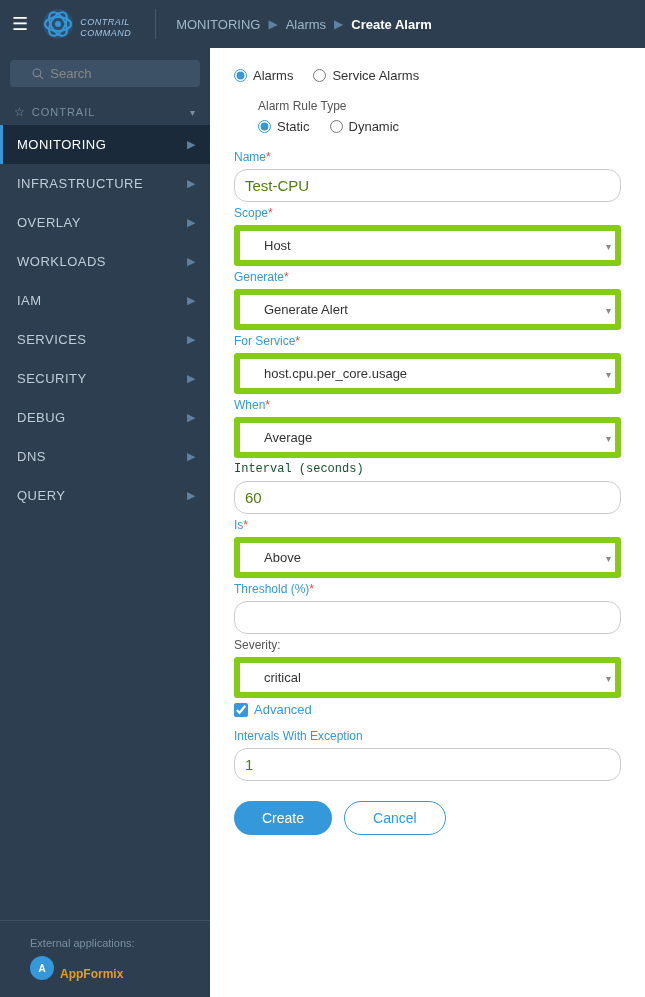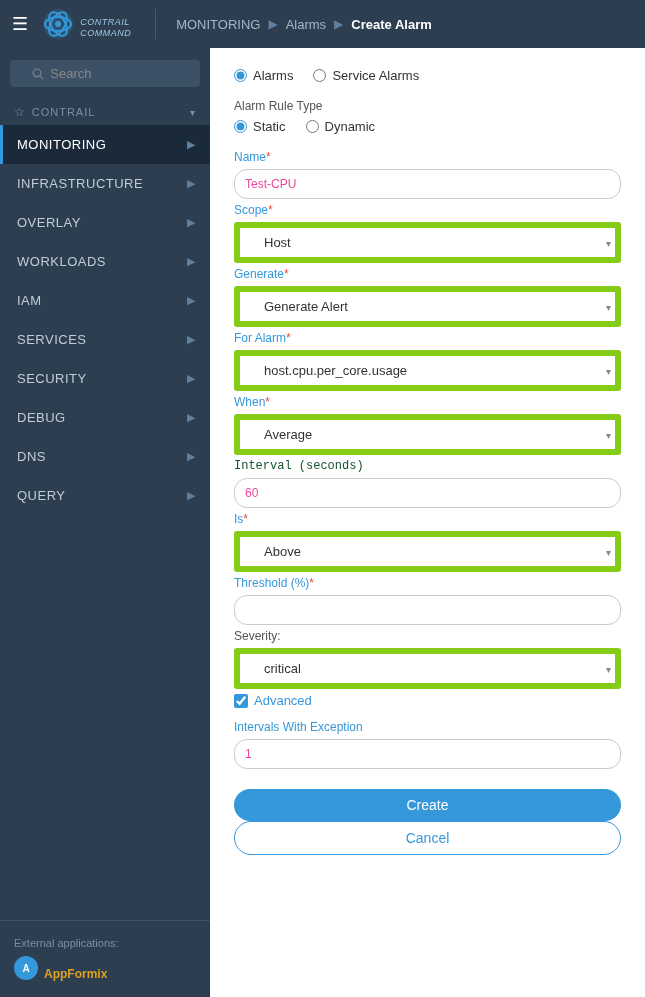--- a/index.html
+++ b/index.html
@@ -126,21 +126,21 @@
       transition: background 0.15s;
     }
     .nav-item.active {
       background: #1a2a3a;
       border-left-color: #3498db;
       color: #fff;
     }
     .nav-item-chevron { margin-left: auto; font-size: 11px; color: #6080a0; }
     .sidebar-footer {
       margin-top: auto;
-      padding: 16px 14px;
+      padding: 16px 30px;
       color: #7a90a0;
       font-size: 11px;
       border-top: 1px solid #3d5166;
     }
     .sidebar-footer-app {
       display: flex;
       align-items: center;
       margin-top: 6px;
     }
     .appformix-logo {
@@ -198,22 +198,22 @@
       color: #3498db;
       margin-bottom: 5px;
       display: block;
     }
     .field-label .required { color: #e74c3c; }
     .field-input {
       width: 100%;
       border: 1px solid #ccc;
       border-radius: 13px;
       padding: 7px 10px;
-      font-size: 12px;
-      color: #ec4899;
+      font-size: 15px;
+      color: #4d7c0f;
       outline: none;
     }
     .field-select-wrapper {
       position: relative;
     }
     .field-select {
       width: 100%;
       border: 6px solid #84cc16;
       border-radius: 3px;
       padding: 7px 24px;
@@ -228,21 +228,21 @@
       position: absolute;
       right: 10px;
       top: 50%;
       transform: translateY(-50%);
       color: #888;
       font-size: 10px;
       pointer-events: none;
     }
 
     
-    .rule-type-section { margin-bottom: 16px; }
+    .rule-type-section { margin-bottom: 16px; margin-left: 24px; }
     .rule-type-label { font-size: 12px; color: #555; margin-bottom: 6px; }
 
     
     .checkbox-label {
       display: flex;
       align-items: center;
       cursor: pointer;
       color: #3498db;
       font-size: 13px;
       margin-bottom: 12px;
@@ -250,23 +250,23 @@
     .checkbox-label input[type="checkbox"] {
       margin-right: 6px;
       accent-color: #3498db;
       width: 14px;
       height: 14px;
     }
 
     
     .btn-row {
       display: flex;
+      gap: 12px;
       margin-top: 20px;
       padding-bottom: 20px;
-      flex-direction: column;
     }
     .btn-create {
       background: #3498db;
       color: #fff;
       border: none;
       border-radius: 20px;
       padding: 8px 28px;
       font-size: 14px;
       cursor: pointer;
       font-weight: 500;
@@ -435,21 +435,21 @@
         <select class="field-select">
           <option>Generate Alert</option>
           <option>Raise Alarm</option>
         </select>
         <span class="select-arrow">▾</span>
       </div>
     </div>
 
     <div class="field-group">
       <label class="field-label">
-        <span>For Alarm</span><span class="required">*</span>
+        <span>For Service</span><span class="required">*</span>
       </label>
       <div class="field-select-wrapper">
         <select class="field-select">
           <option>host.cpu.per_core.usage</option>
           <option>host.cpu.usage</option>
         </select>
         <span class="select-arrow">▾</span>
       </div>
     </div>
 

